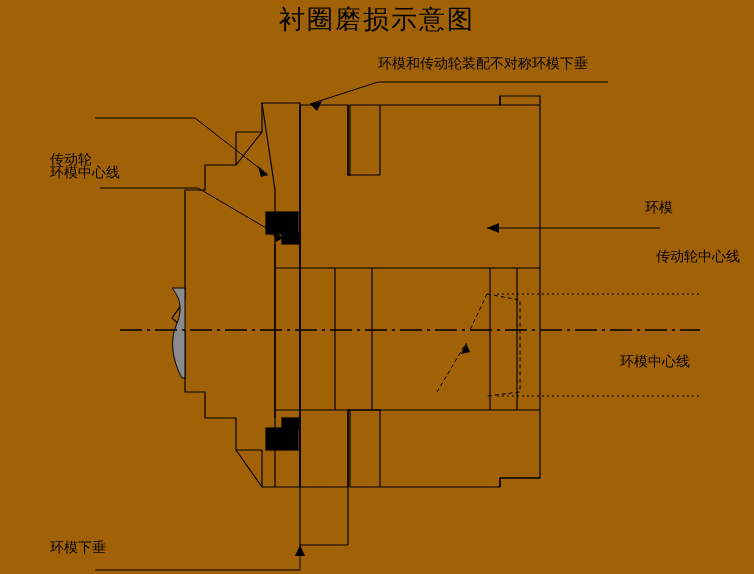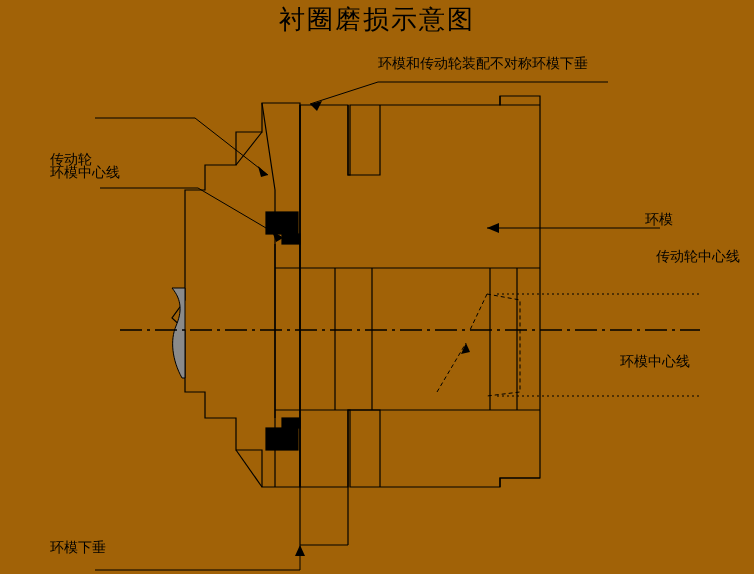--- a/index.html
+++ b/index.html
@@ -125,18 +125,18 @@
         <line x1="348" y1="487" x2="348" y2="545"></line>
         <line x1="300" y1="545" x2="348" y2="545"></line>
       </g>
 
     </g>
   </svg>
 
   <div class="lbl" style="left:50px;top:104px;margin-top:48px;">传动轮</div>
   <div class="lbl" style="left:50px;top:165px;">环模中心线</div>
   <div class="lbl" style="left:378px;top:56px;">环模和传动轮装配不对称环模下垂</div>
-  <div class="lbl" style="left:645px;top:212px;">环模</div>
+  <div class="lbl" style="left:645px;top:200px;">环模</div>
   <div class="lbl" style="left:656px;top:249px;">传动轮中心线</div>
   <div class="lbl" style="left:620px;top:354px;text-align:center;">环模中心线</div>
   <div class="lbl" style="left:50px;top:540px;text-align:center;">环模下垂</div>
 
 </div>
 
 </body></html>

